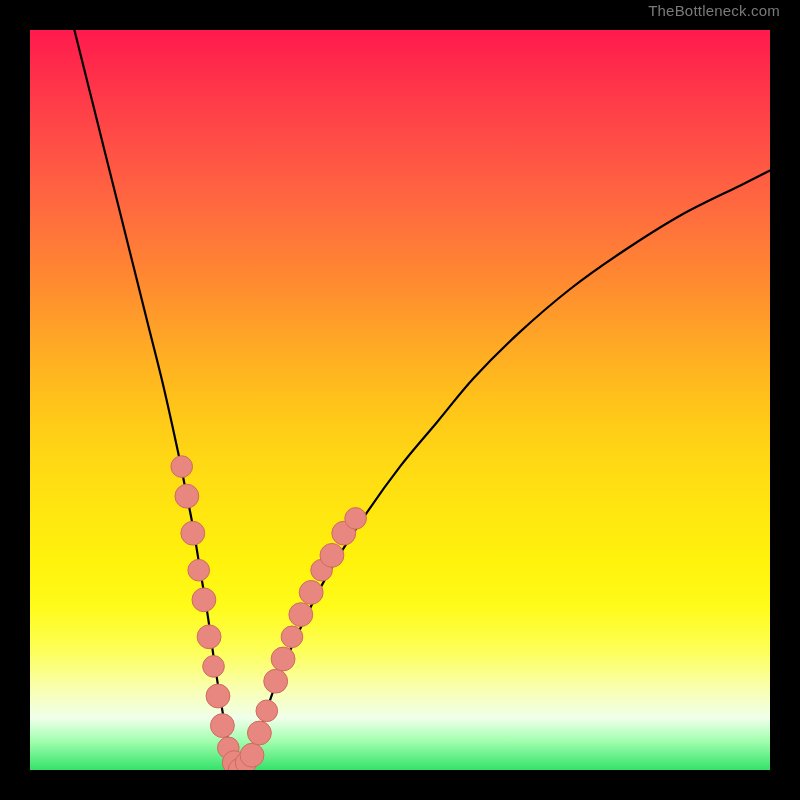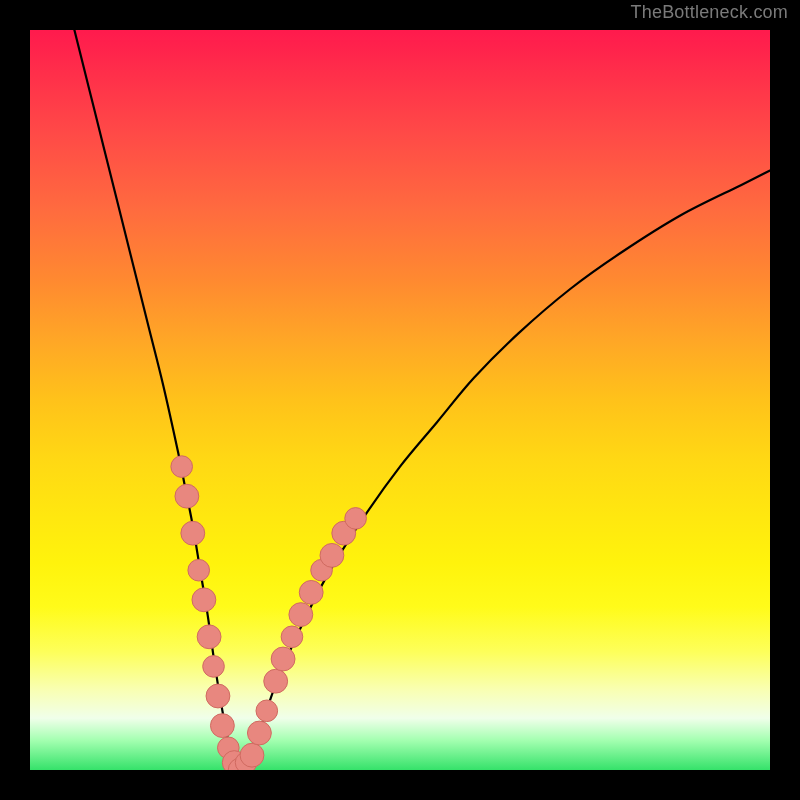--- a/index.html
+++ b/index.html
@@ -43,23 +43,23 @@
       #fdff5a 84%,
       #f9ffb0 89%,
       #f0ffea 93%,
       #a3ffb0 96%,
       #35e26a 100%
     );
   }
   .watermark {
     position: absolute;
     top: 2px;
-    right: 12px;
+    right: 20px;
     color: #7a7a7a;
-    font-size: 18px;
+    font-size: 15px;
     letter-spacing: 0.2px;
     font-weight: 400;
     user-select: none;
   }
   svg.curve {
     position: absolute;
     inset: 0;
   }
 </style>
 </head>

